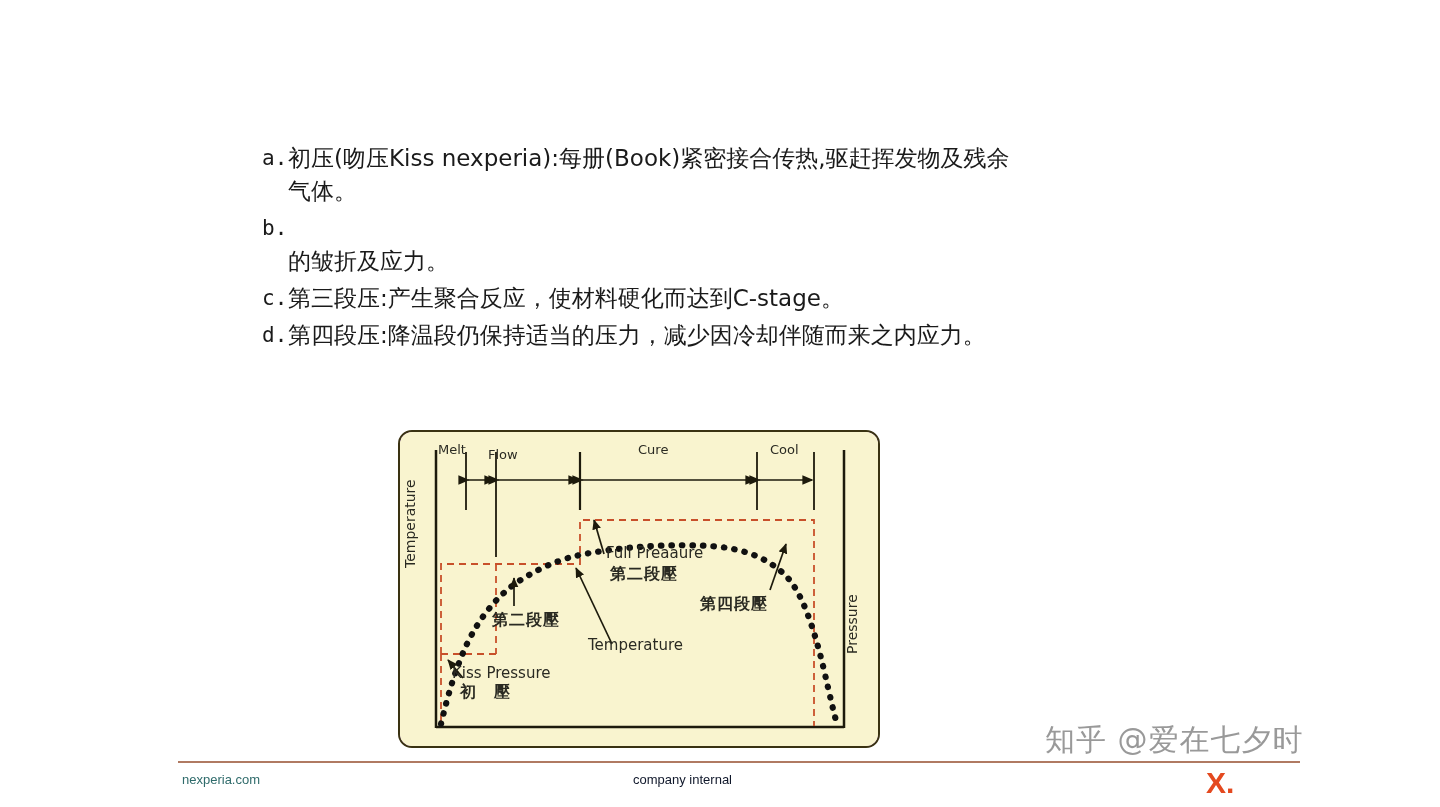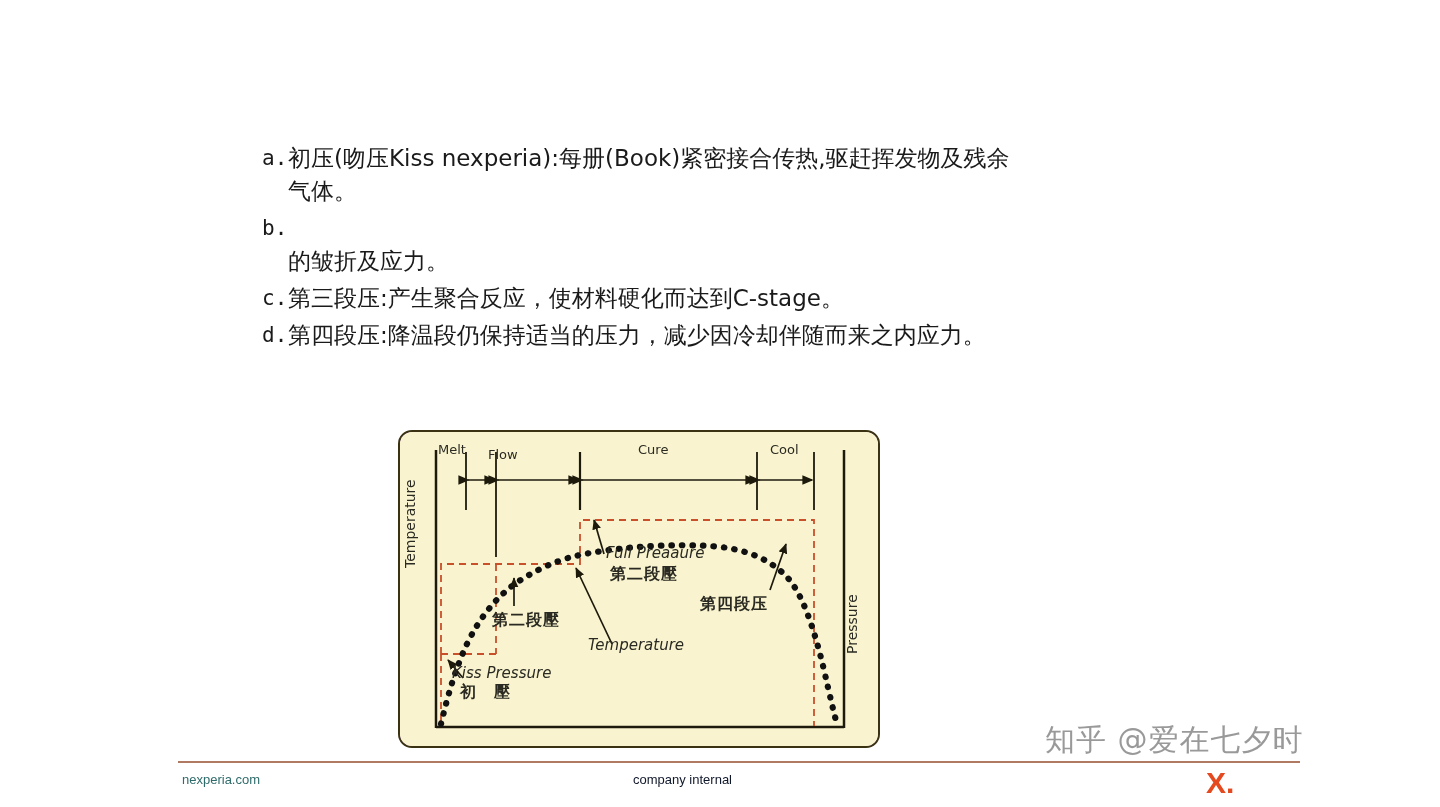--- a/index.html
+++ b/index.html
@@ -48,21 +48,21 @@
   }
   .figure svg{position:absolute;left:0;top:0;}
 
   .fig-label{
     position:absolute;color:#2a2a22;
     font-family:"DejaVu Sans","Liberation Sans",sans-serif;
     white-space:nowrap;
   }
   .phase-lbl{font-size:13px;}
   .axis-lbl{font-size:14px;}
-  .ann-en{font-size:15px;font-style:italic;}
+  .ann-en{font-size:15px;}
   .ann-cn{font-size:16px;font-weight:bold;letter-spacing:1px;}
 
   .rot-l{transform:rotate(-90deg);transform-origin:left bottom;}
   .rot-r{transform:rotate(-90deg);transform-origin:left bottom;}
 
   
   .footer-rule{
     position:absolute;left:178px;top:761px;width:1122px;height:2px;
     background:#b07a62;
   }
@@ -183,21 +183,21 @@
       <div class="fig-label axis-lbl rot-r" style="left:460px;top:206px;">Pressure</div>
 
       <div class="fig-label ann-en" style="left:52px;top:232px;">Kiss Pressure</div>
       <div class="fig-label ann-cn" style="left:60px;top:250px;">初　壓</div>
 
       <div class="fig-label ann-cn" style="left:92px;top:178px;">第二段壓</div>
 
       <div class="fig-label ann-en" style="left:206px;top:112px;">Full Preaaure</div>
       <div class="fig-label ann-cn" style="left:210px;top:132px;">第二段壓</div>
 
-      <div class="fig-label ann-cn" style="left:300px;top:162px;">第四段压</div>
+      <div class="fig-label ann-cn" style="left:300px;top:162px;">第四段壓</div>
 
       <div class="fig-label ann-en" style="left:188px;top:204px;">Temperature</div>
 
     </div>
   </div>
 
   <div class="footer-rule"></div>
   <div class="footer-left">nexperia.com</div>
   <div class="footer-center">company internal</div>
 

